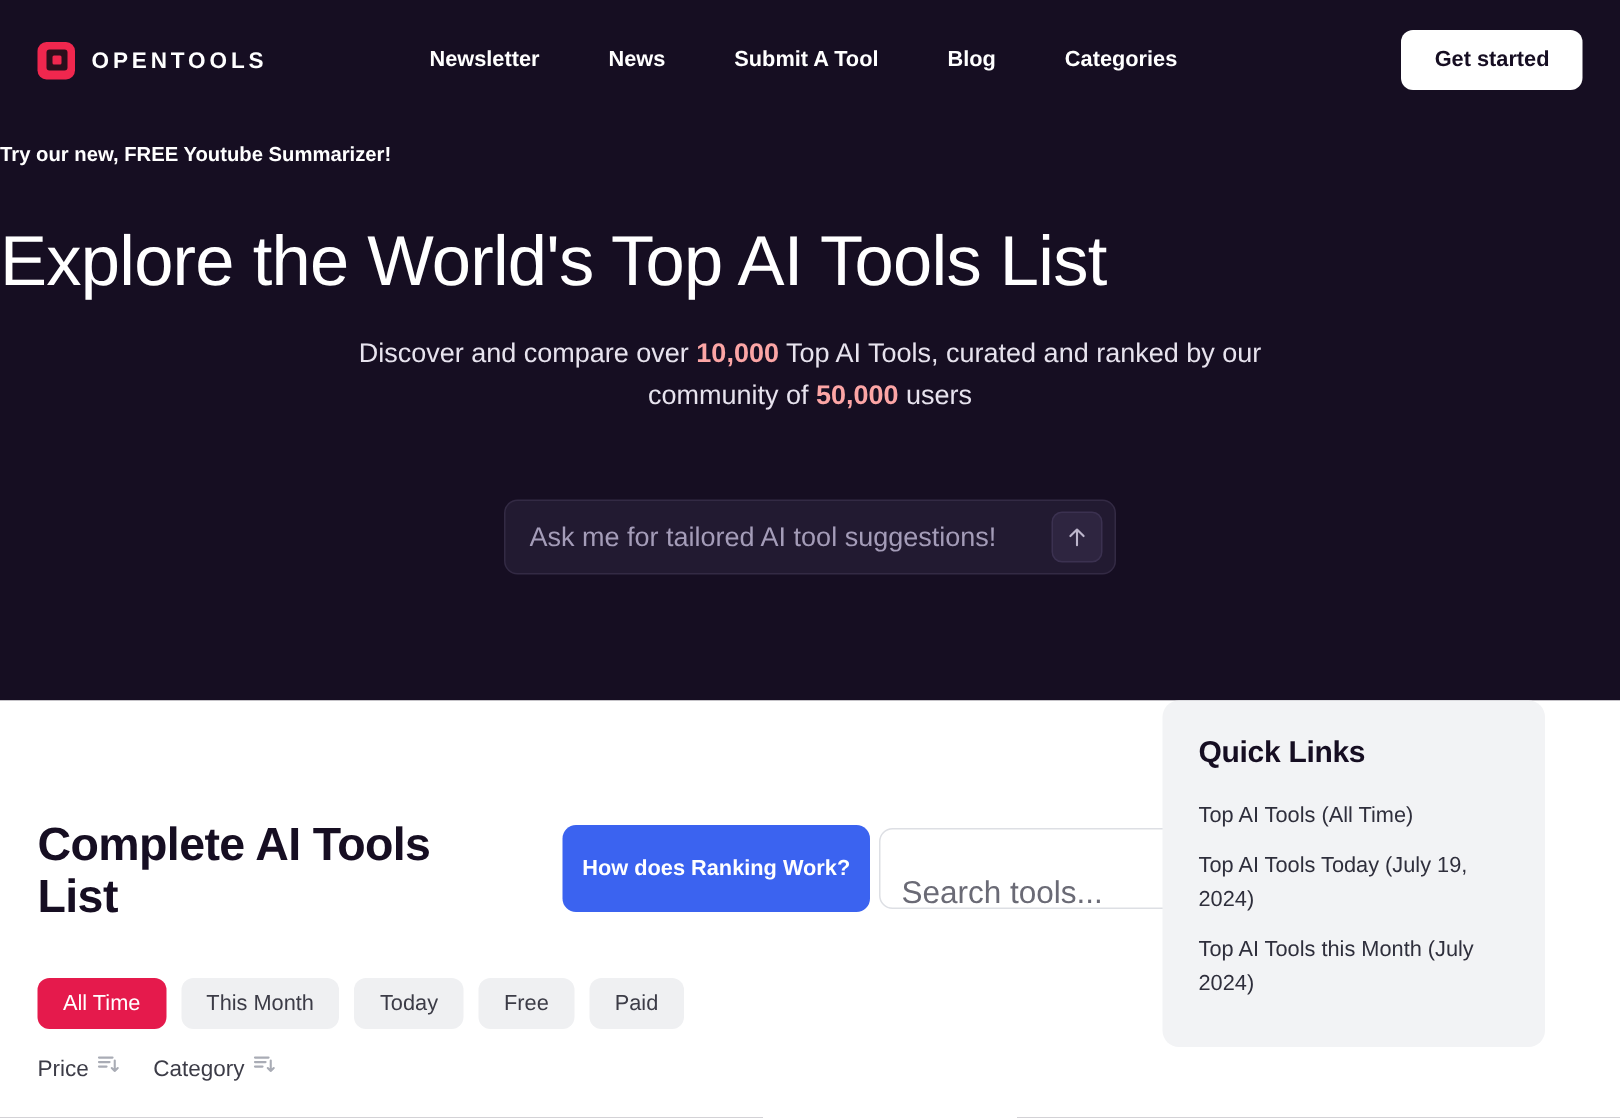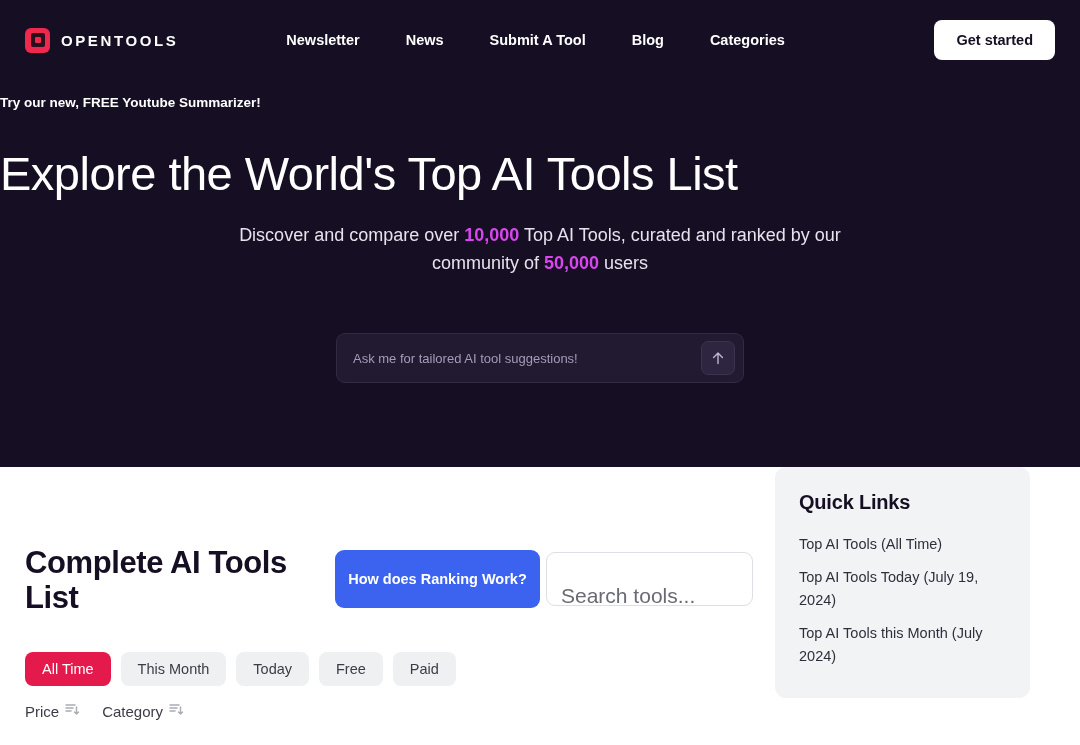--- a/index.html
+++ b/index.html
@@ -116,40 +116,40 @@
   }
   .hero-sub {
     text-align: center;
     color: #E7E3EE;
     font-size: 18px;
     line-height: 1.55;
     margin: 22px auto 0;
     width: 680px;
     font-weight: 400;
   }
-  .hero-sub b { font-weight: 700; color: #d946ef; margin-top: 44px; }
+  .hero-sub b { font-weight: 700; color: #fca5a5; margin-top: 44px; }
 
   .chatbox {
     width: 408px;
     height: 50px;
     margin: 56px auto 0;
     background: #221A31;
     border: 1px solid #332A44;
     border-radius: 9px;
     display: flex;
     align-items: center;
     padding: 0 8px 0 16px;
   }
   .chatbox input {
     flex: 1;
     background: transparent;
     border: none;
     outline: none;
     color: #3b82f6;
-    font-size: 13px;
+    font-size: 18px;
     font-family: "Liberation Sans", sans-serif;
   }
   .chatbox input::placeholder { color: #A49CB8; }
   .send-btn {
     width: 34px;
     height: 34px;
     border-radius: 7px;
     background: #2E2540;
     border: 1px solid #3B3150;
     display: flex;
@@ -196,20 +196,21 @@
     border: none;
     border-radius: 9px;
     font-size: 14.5px;
     font-weight: 700;
     line-height: 1.3;
     cursor: pointer;
     font-family: "Liberation Sans", sans-serif;
     padding: 8px 10px;
     margin-top: 5px;
     flex: none;
+    margin-left: 40px;
   }
   .search-wrap {
     width: 207px;
     height: 54px;
     margin-left: 6px;
     margin-top: 7px;
     background: #ffffff;
     border: 1px solid #DDDFE4;
     border-radius: 9px;
     display: flex;

